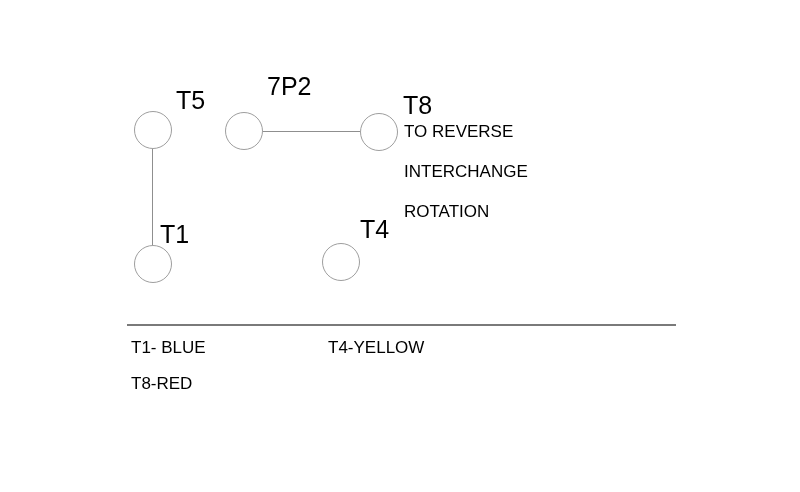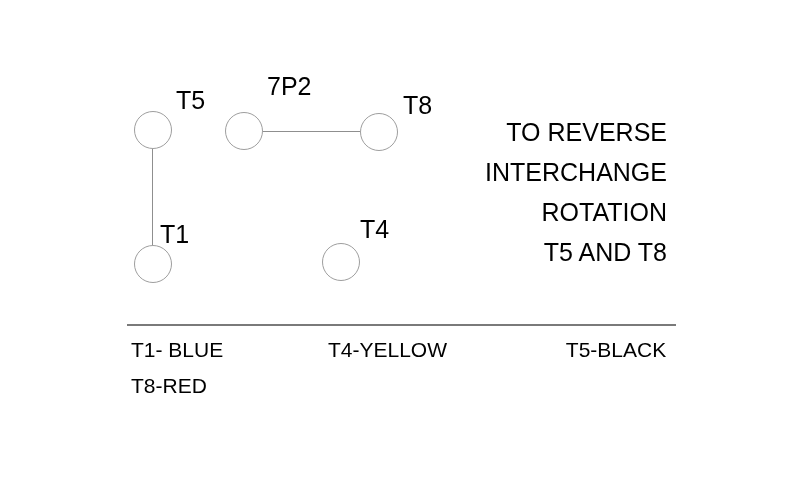--- a/index.html
+++ b/index.html
@@ -48,41 +48,41 @@
     white-space: nowrap;
   }
   .lbl-t5  { left: 176px; top: 88px;  }
   .lbl-7p2 { left: 267px; top: 74px;  }
   .lbl-t8  { left: 403px; top: 93px;  }
   .lbl-t1  { left: 160px; top: 222px; }
   .lbl-t4  { left: 360px; top: 217px; }
   
   .note {
     position: absolute;
-    left: 427px;
+    left: 404px;
     top: 112px;
     width: 240px;
-    text-align: right;
-    font-size: 25px;
+    text-align: left;
+    font-size: 17px;
     line-height: 40px;
     white-space: nowrap;
   }
   
   .divider {
     position: absolute;
     left: 127px;
     top: 324px;
     width: 549px;
     height: 2px;
     background: var(--divider);
   }
   
   .legend-item {
     position: absolute;
-    font-size: 21px;
+    font-size: 17px;
     line-height: 1;
     white-space: nowrap;
   }
   .leg-t1  { left: 131px; top: 339px; }
   .leg-t8  { left: 131px; top: 375px; text-align: center; }
   .leg-t4  { left: 328px; top: 339px; }
   .leg-t5  { left: 516px; top: 339px; width: 200px; text-align: center; }
   .leg-7p2 { left: 516px; top: 375px; width: 200px; text-align: center; }
 </style>
 </head>
@@ -102,23 +102,21 @@
   <span class="term-label lbl-t5">T5</span>
   <span class="term-label lbl-7p2">7P2</span>
   <span class="term-label lbl-t8">T8</span>
   <span class="term-label lbl-t1">T1</span>
   <span class="term-label lbl-t4">T4</span>
 
   <div class="note">
     <div>TO REVERSE</div>
     <div>INTERCHANGE</div>
     <div>ROTATION</div>
-    <div>T5 AND T8</div>
   </div>
 
   <div class="divider"></div>
 
   <span class="legend-item leg-t1">T1- BLUE</span>
   <span class="legend-item leg-t8">T8-RED</span>
   <span class="legend-item leg-t4">T4-YELLOW</span>
-  <span class="legend-item leg-t5">T5-BLACK</span>
 
 </div>
 
 </body></html>

